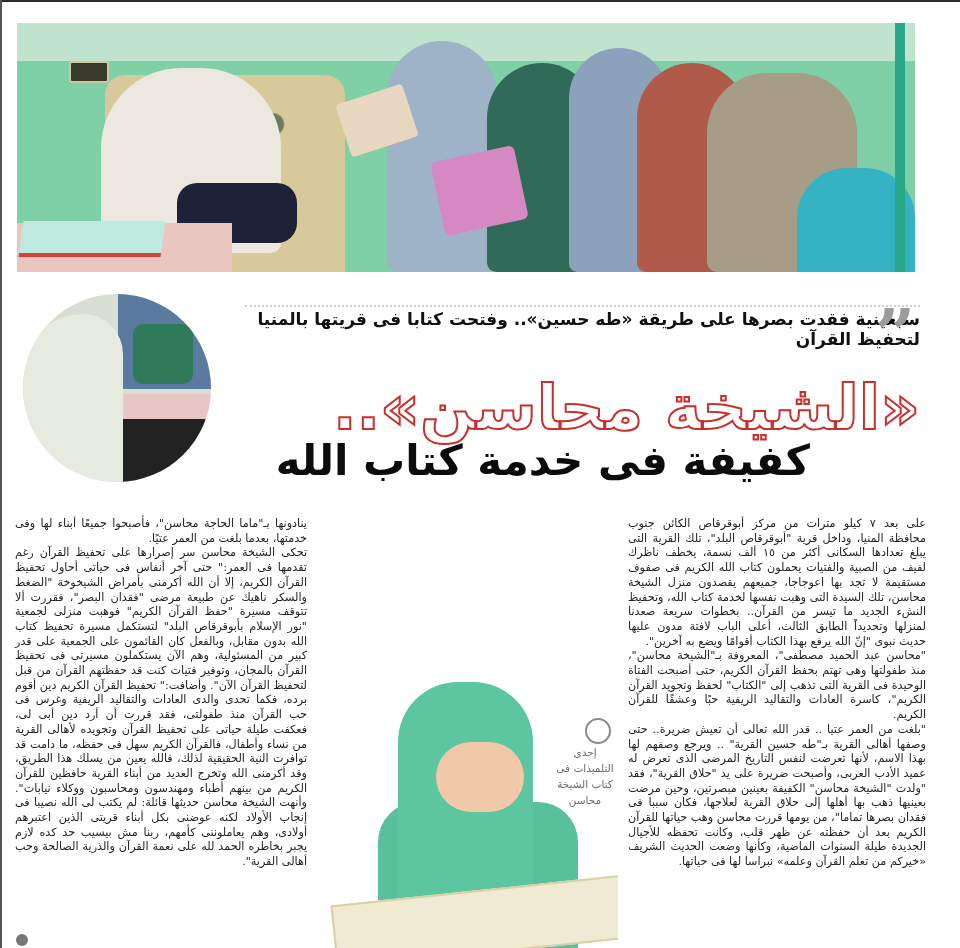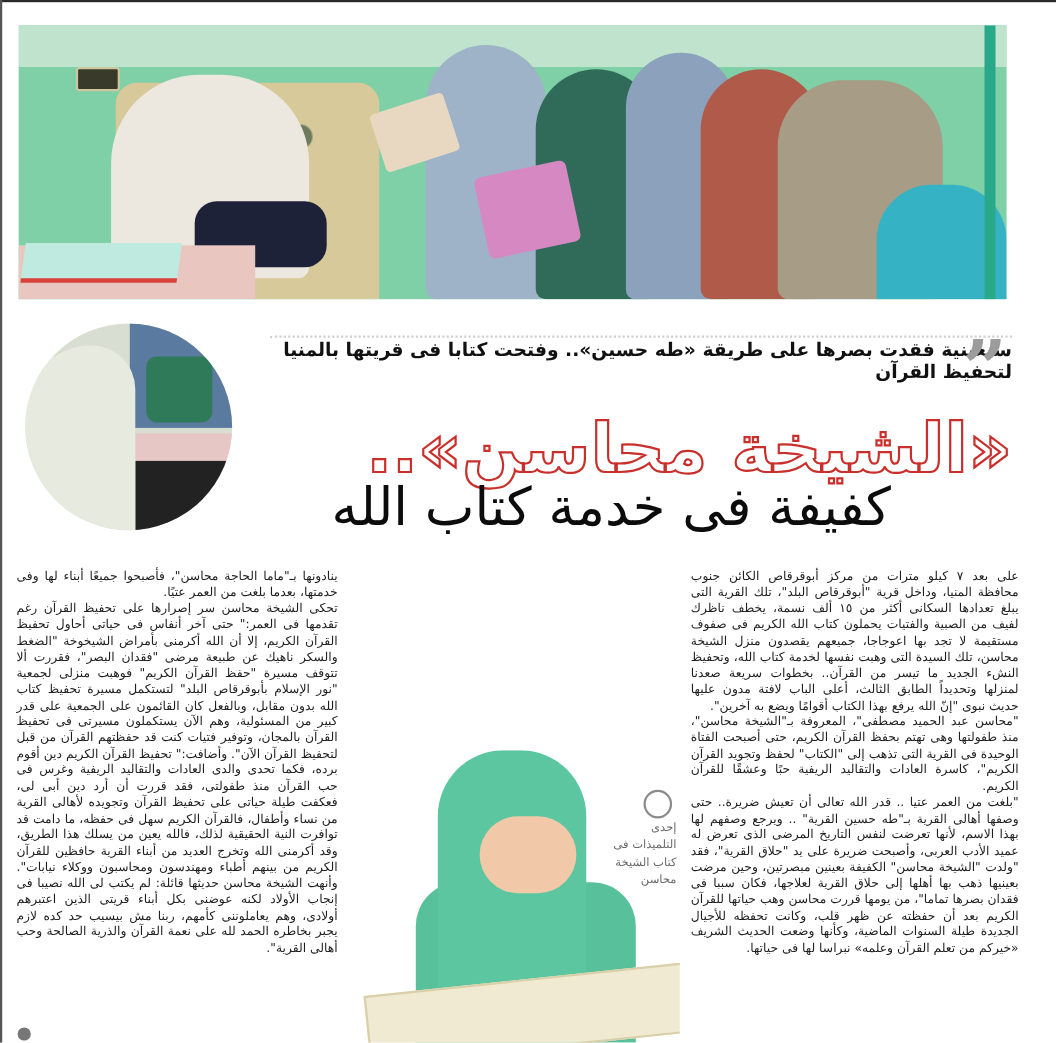--- a/index.html
+++ b/index.html
@@ -58,21 +58,21 @@
     position: absolute; right: 40px; top: 328px; width: 620px;
     direction: rtl; text-align: right;
     font-family: "DejaVu Sans", sans-serif; font-weight: bold; font-size: 62px; line-height: 80px;
     color: #ffffff; -webkit-text-stroke: 2px #c9302c;
     letter-spacing: -1px;
     margin-top: 40px;
   }
   .headline {
     position: absolute; right: 150px; top: 424px; width: 620px;
     direction: rtl; text-align: right;
-    font-family: "DejaVu Sans", sans-serif; font-weight: normal; font-size: 48px; line-height: 74px;
+    font-family: "DejaVu Sans", sans-serif; font-weight: bold; font-size: 42px; line-height: 74px;
     color: #0c0c0c;
   }
 
   
   .col {
     position: absolute; direction: rtl; text-align: justify;
     font-family: "DejaVu Sans", sans-serif; font-size: 11.2px; line-height: 14.7px; color: #1e1e1e;
   }
   .col p { margin: 0; }
   .col-right { left: 628px; top: 517px; width: 298px; }
@@ -85,21 +85,21 @@
   }
   .girl .scarf { position:absolute; left:80px; top:0; width:135px; height:240px; background:#5cc6a0; border-radius:60px 60px 20px 20px; }
   .girl .body { position:absolute; left:60px; top:120px; width:200px; height:146px; background:#58c09b; border-radius:40px 40px 0 0; }
   .girl .face { position:absolute; left:118px; top:60px; width:88px; height:70px; background:#f2c9a8; border-radius:40px; }
   .girl .book { position:absolute; left:15px; top:208px; width:290px; height:60px; background:#f1ead2; transform: rotate(-6deg); border:2px solid #d9cfa8; }
   .caption-icon {
     position: absolute; left: 585px; top: 718px; width: 22px; height: 22px; border: 2px solid #8a8a8a; border-radius: 50%;
   }
   .caption {
     position: absolute; left: 555px; top: 744px; width: 60px;
-    direction: rtl; text-align: right; font-size: 10.5px; line-height: 16px; color: #6a6a6a;
+    direction: rtl; text-align: center; font-size: 10.5px; line-height: 16px; color: #6a6a6a;
     font-family: "DejaVu Sans", sans-serif;
   }
   .bullet-dot { position:absolute; left:16px; top:934px; width:12px; height:12px; border-radius:50%; background:#777; }
 </style>
 </head>
 <body>
 
 <div class="frame-top"></div>
 <div class="frame-left"></div>
 

